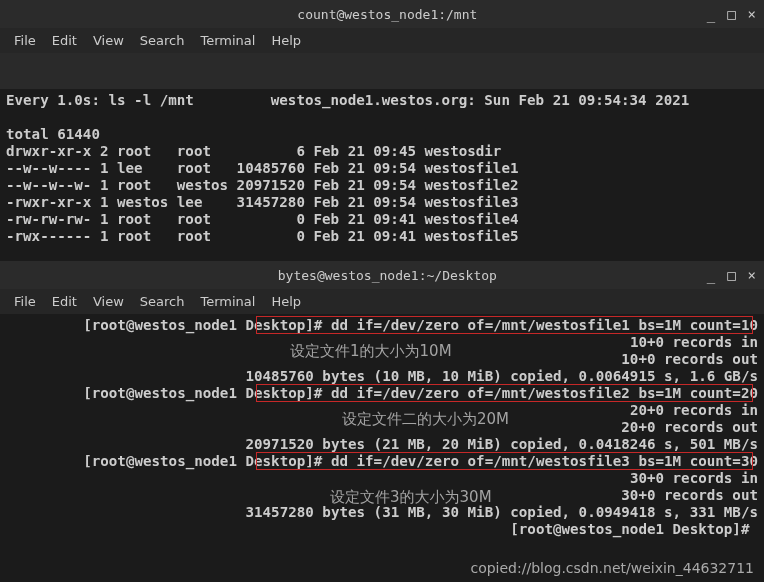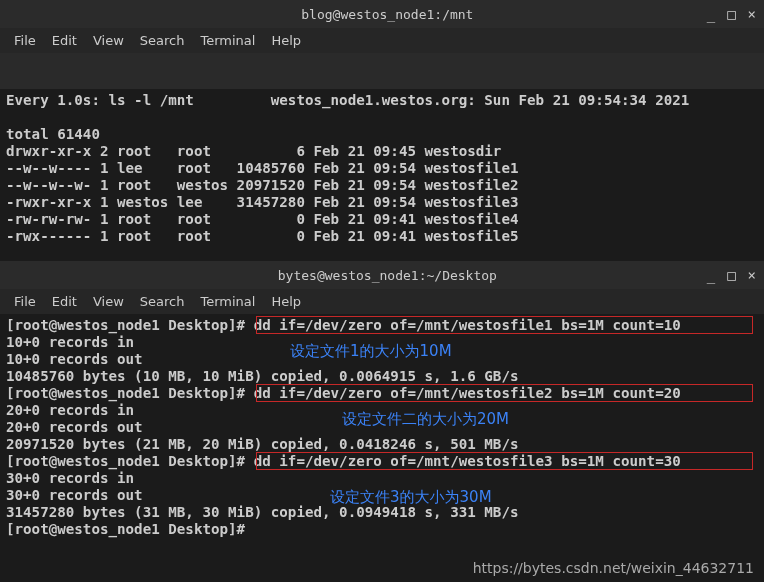--- a/index.html
+++ b/index.html
@@ -7,33 +7,33 @@
     .window { background: #2a2a2a; }
     .titlebar { display: flex; align-items: center; justify-content: space-between; height: 28px; background: #2b2b2b; padding: 0 8px; color: #bbb; }
     .title-center { flex: 1; text-align: center; color: #ccc; font-size: 13px; }
     .title-empty { width: 60px; }
     .win-controls { display: flex; gap: 12px; }
     .win-btn { color: #ccc; cursor: pointer; font-size: 14px; }
     .menubar { display: flex; background: #262626; height: 25px; align-items: center; padding: 0 6px; color: #ccc; font-family: "DejaVu Sans", sans-serif; font-size: 13px; }
     .menu-item { padding: 2px 8px; cursor: pointer; }
     .term { background: #1b1b1b; color: #ccc; font-size: 14.2px; line-height: 17px; padding: 3px 6px; white-space: pre; font-weight: bold; }
     .term1 { height: 172px; margin-top: 36px; }
-    .term2 { height: 260px; position: relative; }
-    .anno { position: absolute; font-family: "DejaVu Sans", sans-serif; font-size: 15px; color: #3b82f6; font-weight: normal; }
+    .term2 { height: 260px; position: relative; text-align: right; }
+    .anno { position: absolute; font-family: "DejaVu Sans", sans-serif; font-size: 15px; color: #a3a3a3; font-weight: normal; }
     .redbox { position: absolute; border: 1.5px solid #c62828; }
     .footer { position: absolute; right: 10px; bottom: 6px; color: #aaa; font-family: "DejaVu Sans", sans-serif; font-size: 14px; }
     .win2 { margin-top: 0; }
   </style>
 </head>
 <body>
 
 <div class="window">
   <div class="titlebar">
     <div class="title-empty"></div>
-    <div class="title-center">blog@westos_node1:/mnt</div>
+    <div class="title-center">count@westos_node1:/mnt</div>
     <div class="win-controls">
       <span class="win-btn">_</span>
       <span class="win-btn">□</span>
       <span class="win-btn">×</span>
     </div>
   </div>
   <div class="menubar">
     <span class="menu-item">File</span>
     <span class="menu-item">Edit</span>
     <span class="menu-item">View</span>
@@ -107,13 +107,13 @@
 
     <div class="redbox" style="left:256px; top:2px; width:497px; height:18px;"></div>
     <div class="redbox" style="left:256px; top:70px; width:497px; height:18px;"></div>
     <div class="redbox" style="left:256px; top:138px; width:497px; height:18px;"></div>
     <div class="anno" style="left:290px; top:29px;">设定文件1的大小为10M</div>
     <div class="anno" style="left:342px; top:97px;">设定文件二的大小为20M</div>
     <div class="anno" style="left:330px; top:175px;">设定文件3的大小为30M</div>
   </div>
 </div>
 
-<div class="footer">https://bytes.csdn.net/weixin_44632711</div>
+<div class="footer">copied://blog.csdn.net/weixin_44632711</div>
 
 </body></html>

